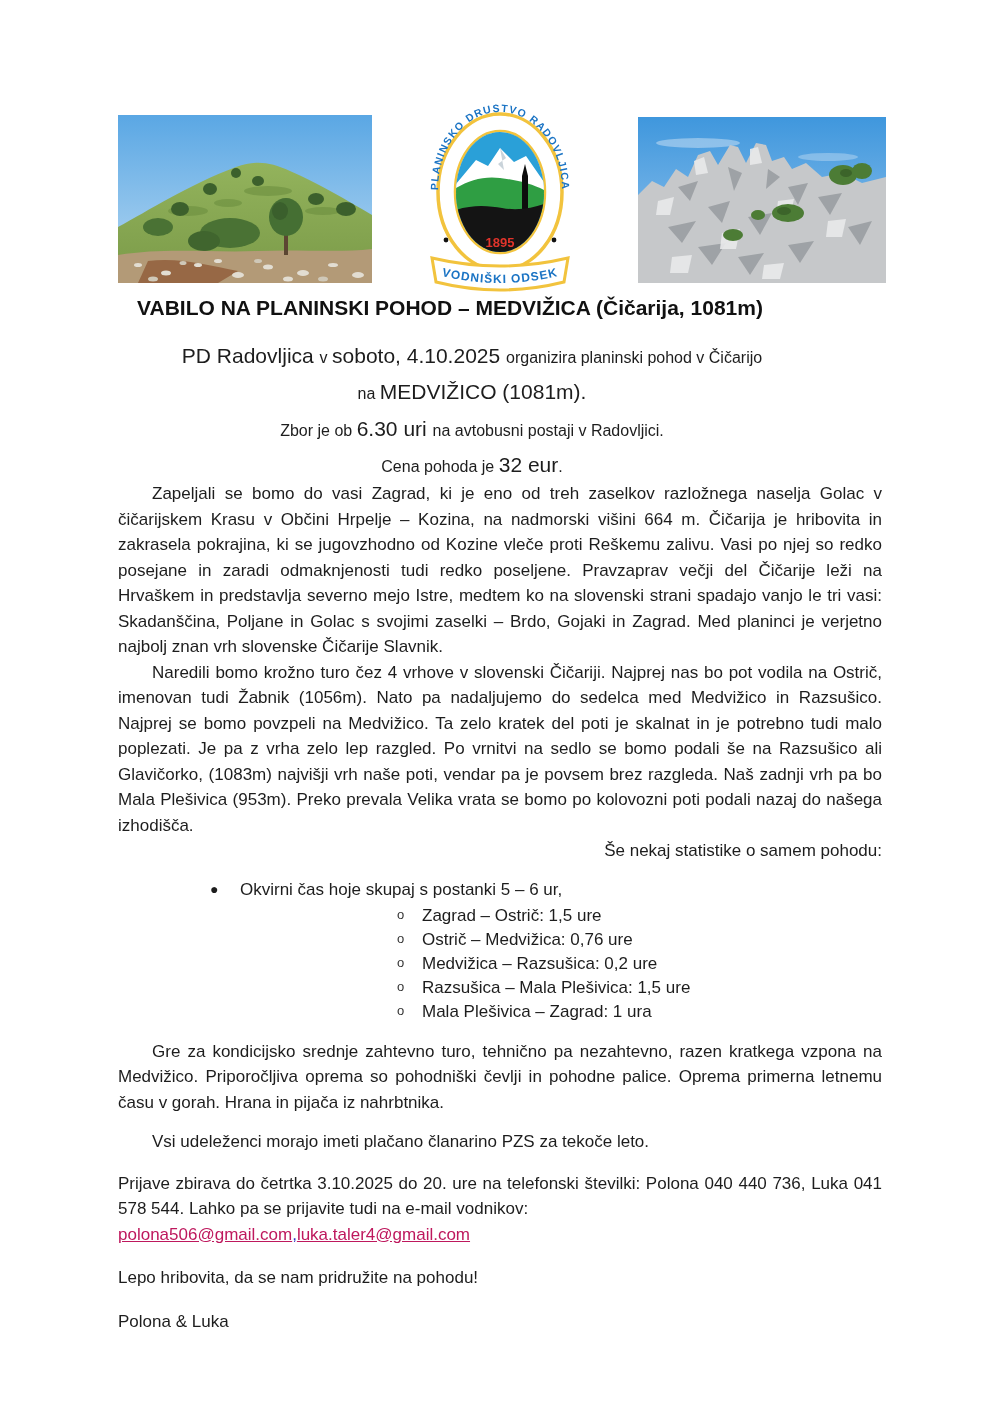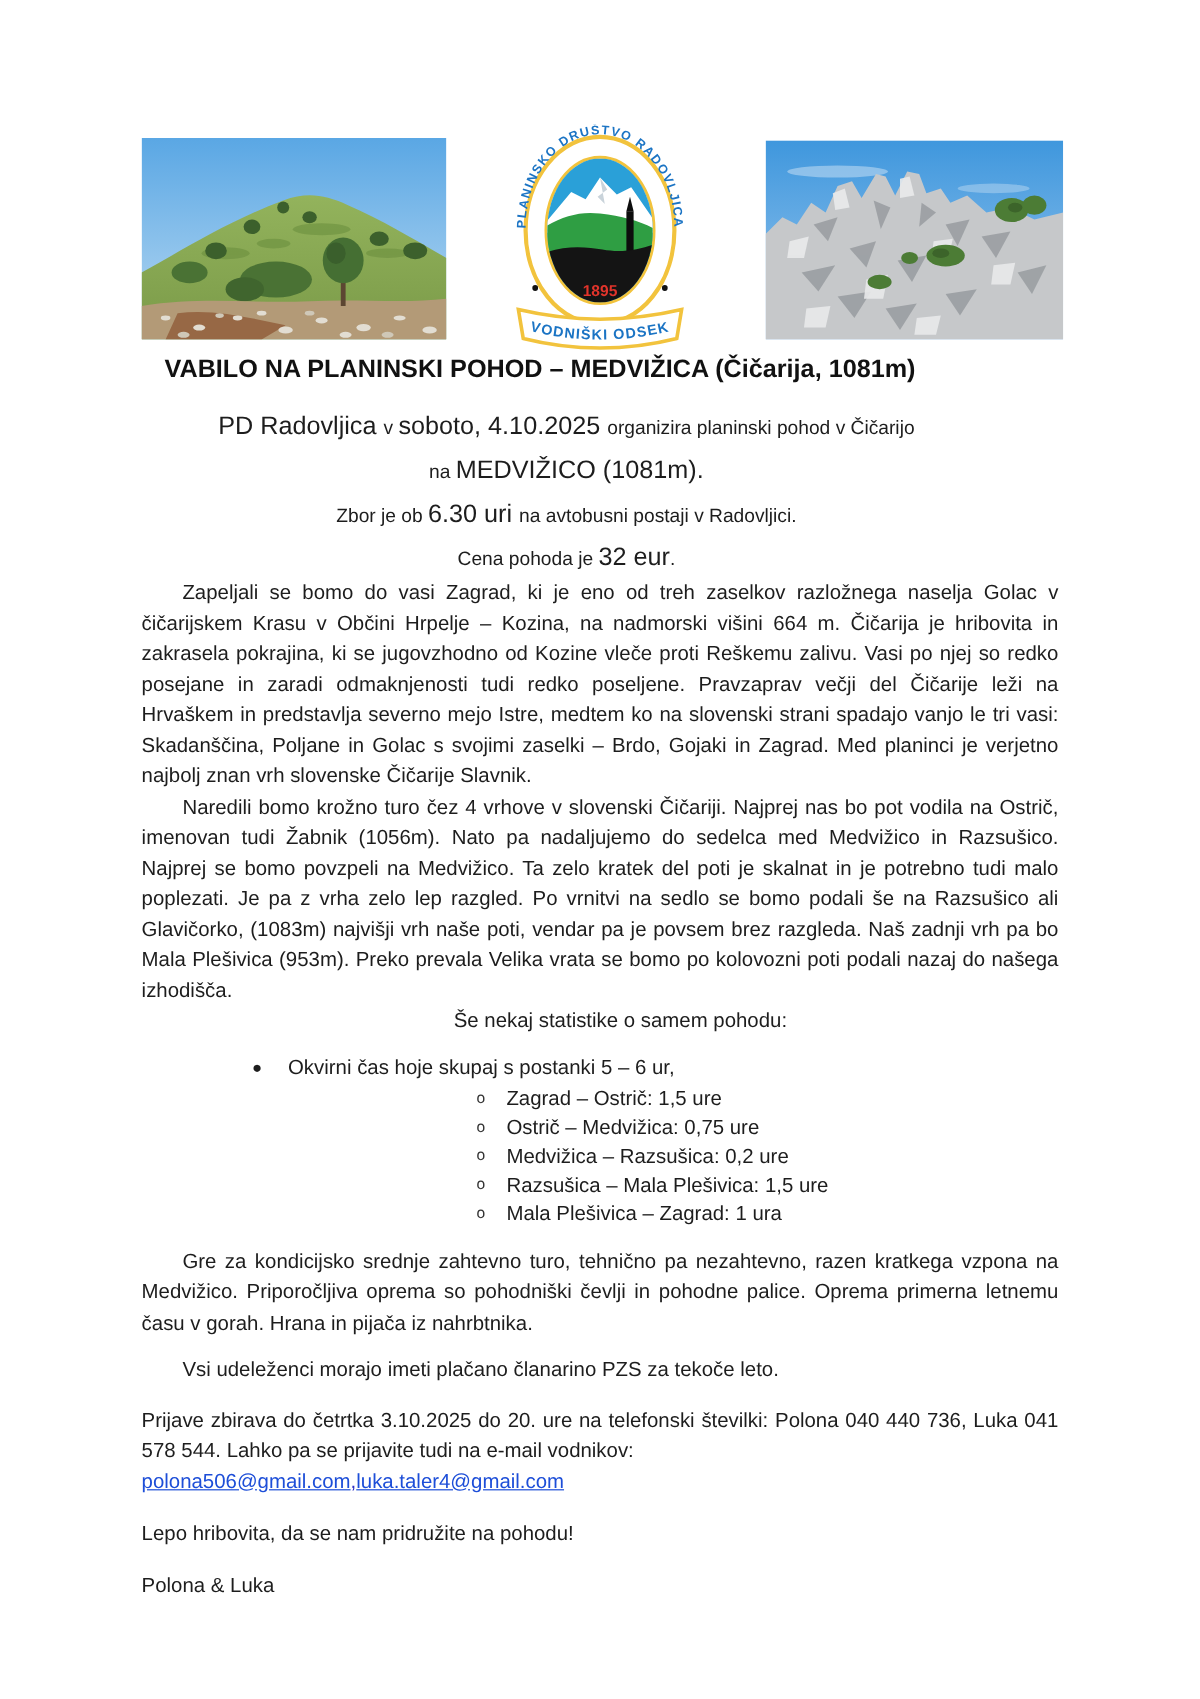--- a/index.html
+++ b/index.html
@@ -15,33 +15,33 @@
          font-size:21px;font-weight:bold;color:#111;}
   .intro-line{position:absolute;left:0;width:944px;text-align:center;white-space:nowrap;}
   .l1{top:344px}.l2{top:380px}.l3{top:417px}.l4{top:453px}
   .t-lg{font-size:21px;}
   .t-md{font-size:16px;}
   
   .content{position:absolute;left:118px;top:481px;width:764px;
            font-size:17px;line-height:25.5px;text-align:justify;}
   .content p{margin:0;text-indent:34px;}
   .content p.flush{text-indent:0;}
-  .stats-heading{margin:0;text-indent:34px;text-align:center;}
+  .stats-heading{margin:0;text-indent:34px;text-align:right;}
   ul{list-style:none;margin:0;padding:0;}
   .main-list{margin-top:14px;line-height:23px;text-align:left;}
   .main-li{position:relative;padding-left:122px;margin-bottom:3px;}
   .main-li .marker{position:absolute;left:92px;top:0;font-size:14px;}
   .sub-list{margin-top:3px;line-height:23px;}
   .sub-li{position:relative;padding-left:182px;margin-top:1px;}
   .sub-li .marker{position:absolute;left:157px;top:-1px;font-size:13px;color:#333;}
   .p3{margin-top:16px !important;}
   .membership{margin-top:14px !important;}
   .signup{margin-top:16px !important;}
   .emails{line-height:25.5px;text-align:left;}
-  .email-link{color:#1d4ed8;text-decoration:underline;}
+  .email-link{color:#be185d;text-decoration:underline;}
   .email-sep{color:#2f2fc3;}
   .closing{margin-top:18px !important;}
   .signature{margin-top:18px !important;}
 </style>
 </head>
 <body>
 
 <div class="page">
 
   <div class="photo-left">
@@ -208,21 +208,21 @@
       <li class="main-li">
         <span class="marker">●</span>
         <span>Okvirni čas hoje skupaj s postanki 5 – 6 ur,</span>
         <ul class="sub-list">
           <li class="sub-li">
             <span class="marker">o</span>
             <span>Zagrad – Ostrič: 1,5 ure</span>
           </li>
           <li class="sub-li">
             <span class="marker">o</span>
-            <span>Ostrič – Medvižica: 0,75 ure</span>
+            <span>Ostrič – Medvižica: 0,76 ure</span>
           </li>
           <li class="sub-li">
             <span class="marker">o</span>
             <span>Medvižica – Razsušica: 0,2 ure</span>
           </li>
           <li class="sub-li">
             <span class="marker">o</span>
             <span>Razsušica – Mala Plešivica: 1,5 ure</span>
           </li>
           <li class="sub-li">

